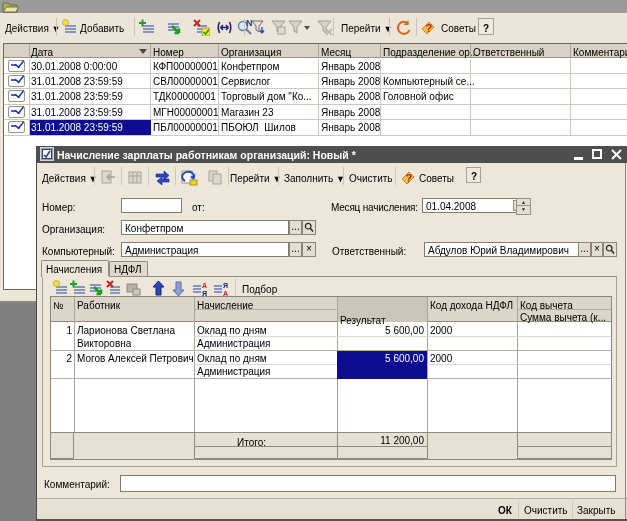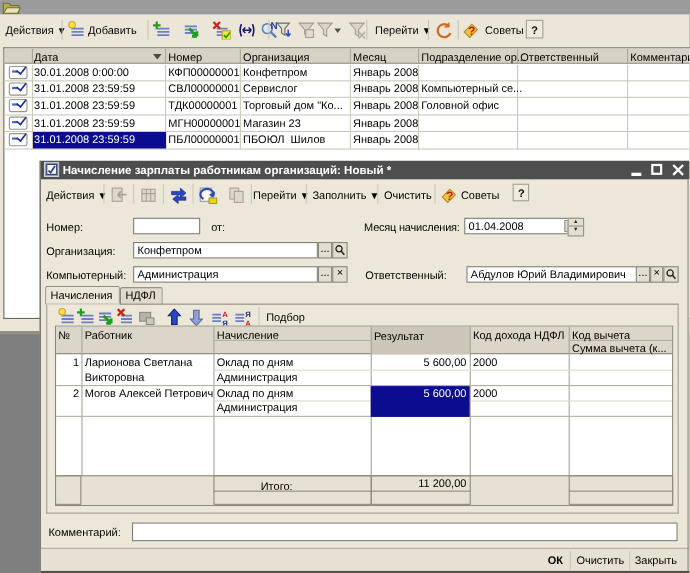--- a/index.html
+++ b/index.html
@@ -385,21 +385,21 @@
  <div class="ab" style="left:157px;top:151px;width:1px;height:163px;background:#a9a497;"></div>
  <div class="ab" style="left:300px;top:151px;width:1px;height:163px;background:#a9a497;"></div>
  <div class="ab" style="left:390px;top:151px;width:1px;height:163px;background:#a9a497;"></div>
  <div class="ab" style="left:480px;top:151px;width:1px;height:163px;background:#a9a497;"></div>
 
  <div class="ab" style="left:157px;top:163px;width:144px;height:1px;background:#b3aea1;"></div>
  <div class="ab" style="left:480px;top:163px;width:94px;height:1px;background:#b3aea1;"></div>
  <span class="lbl" style="left:16px;top:153px;">№</span>
  <span class="lbl" style="left:40px;top:153px;">Работник</span>
  <span class="lbl" style="left:160px;top:153px;">Начисление</span>
- <span class="lbl" style="left:303px;top:154px;">Результат</span>
+ <span class="lbl" style="left:303px;top:168px;">Результат</span>
  <span class="lbl" style="left:393px;top:153px;">Код дохода НДФЛ</span>
  <span class="lbl" style="left:483px;top:153px;">Код вычета</span>
  <span class="lbl" style="left:483px;top:165px;">Сумма вычета (к...</span>
 
  <div class="ab" style="left:157px;top:190px;width:417px;height:1px;background:#dcd8cc;"></div>
  <div class="ab" style="left:14px;top:204px;width:560px;height:1px;background:#b3aea1;"></div>
  <div class="ab" style="left:157px;top:218px;width:417px;height:1px;background:#dcd8cc;"></div>
  <div class="ab" style="left:14px;top:232px;width:560px;height:1px;background:#b3aea1;"></div>
  <span class="lbl" style="left:14px;top:178px;width:21px;text-align:right;">1</span>
  <span class="lbl" style="left:40px;top:178px;">Ларионова Светлана</span>

